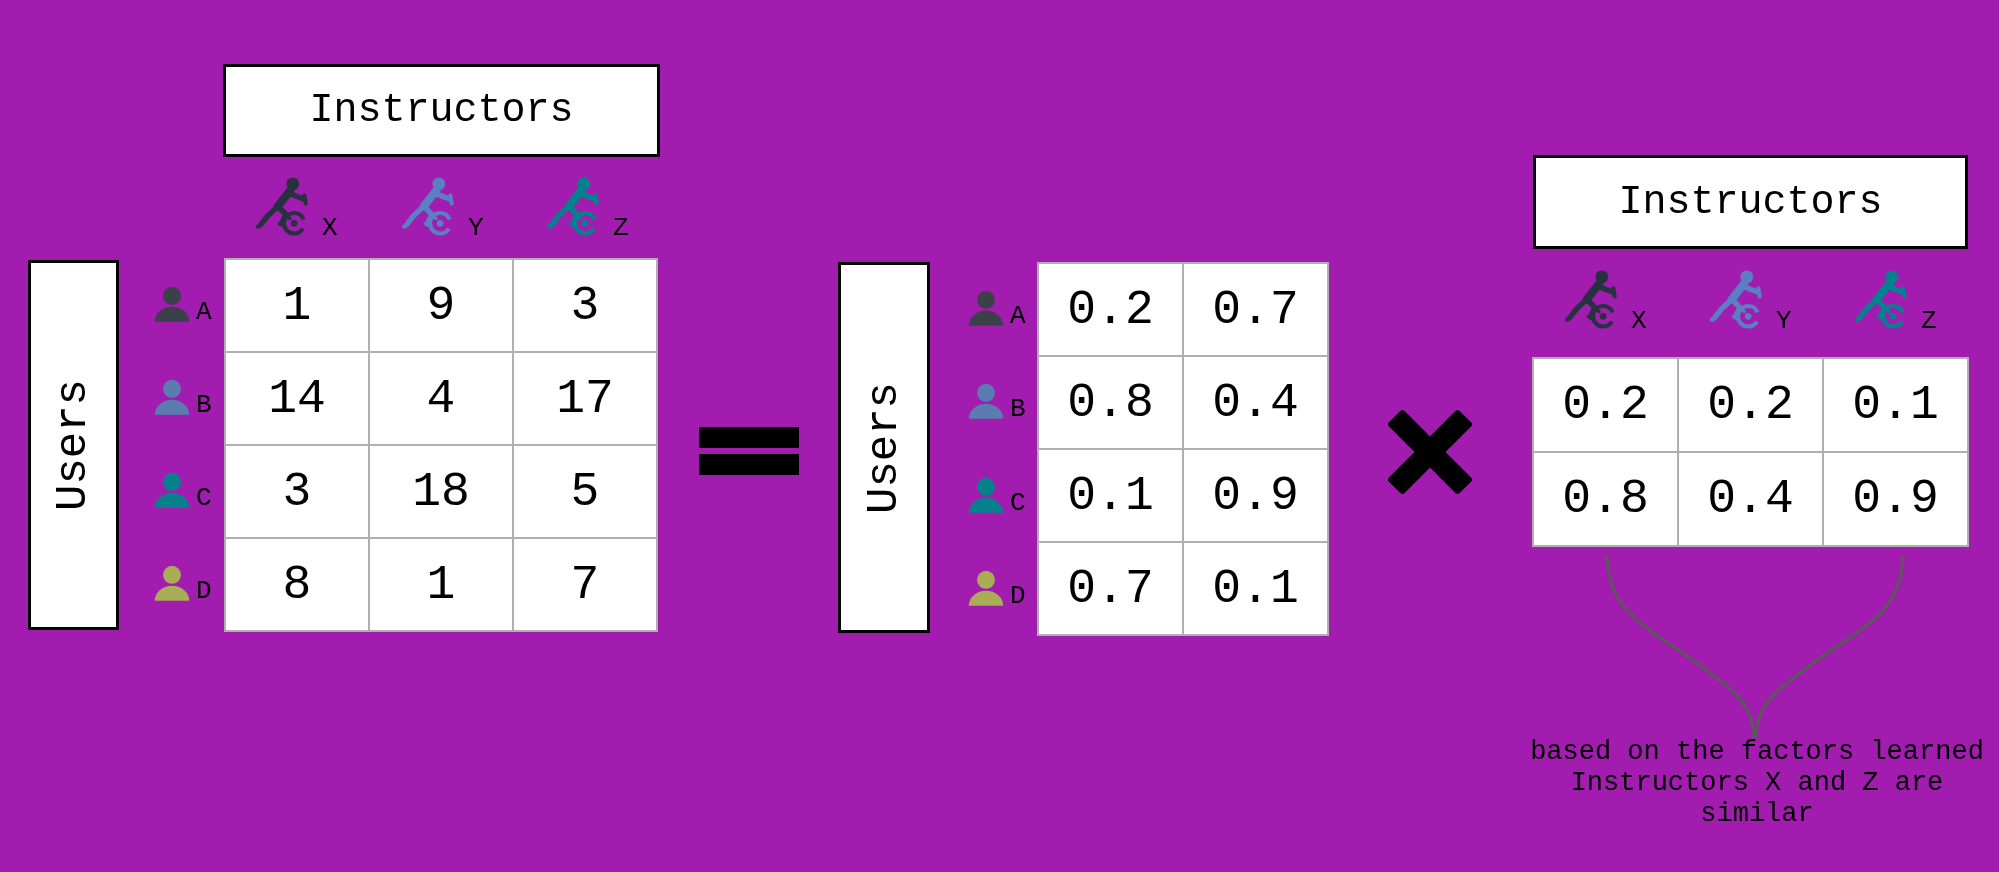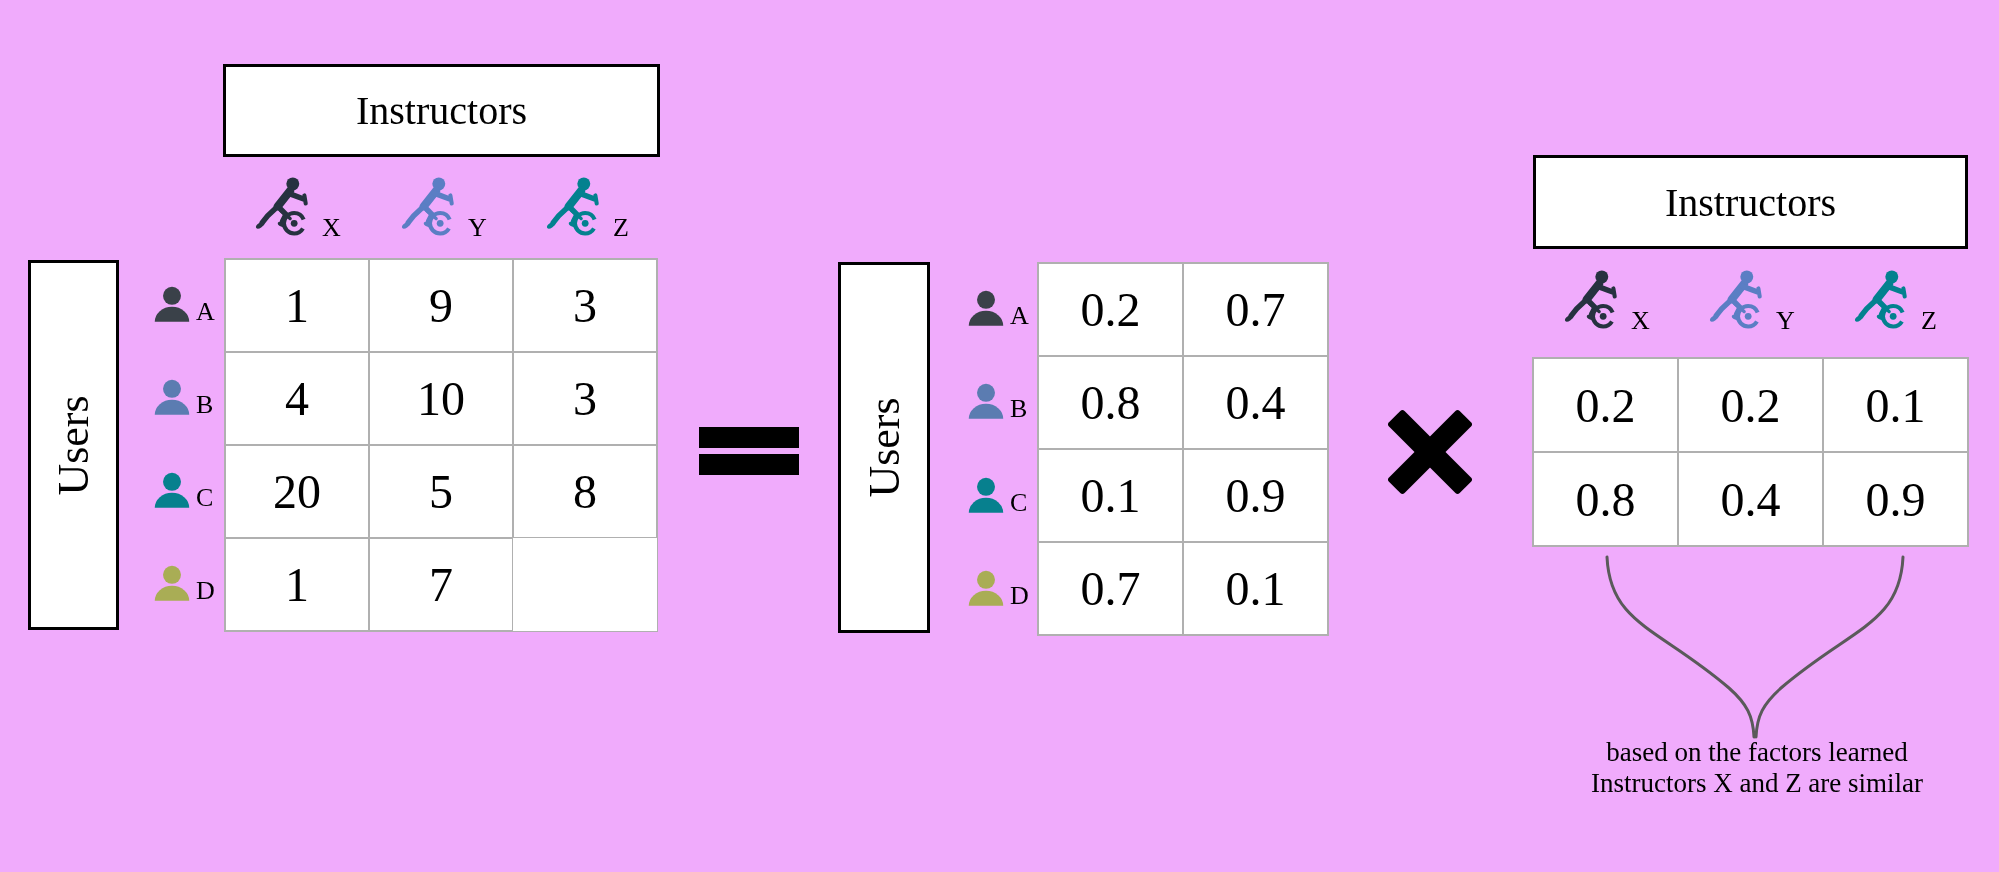--- a/index.html
+++ b/index.html
@@ -1,17 +1,17 @@
 <!DOCTYPE html>
 <html><head>
 <meta charset="utf-8">
 <style>
   html,body{margin:0;padding:0;background:#ffffff;}
-  #canvas{position:relative;width:1999px;height:872px;background:#f0abfc;overflow:hidden;
-          font-family:Liberation Serif, serif;color:#000;}
+  #canvas{position:relative;width:1999px;height:872px;background:#a21caf;overflow:hidden;
+          font-family:Liberation Mono, monospace;color:#000;}
   .abs{position:absolute;}
   
   .frame-box{border:3px solid #000;background:#fff;display:flex;align-items:center;justify-content:center;box-sizing:border-box;}
   .frame-box .ttl{font-size:40px;color:#000;}
   .vbox{border:3px solid #000;background:#fff;display:flex;align-items:center;justify-content:center;box-sizing:border-box;}
   .vbox .vtxt{transform:rotate(-90deg);white-space:nowrap;font-size:44px;color:#000;}
   
   .matrix{display:grid;box-sizing:border-box;border:1px solid #b0b0b0;background:#fff;}
   .cell{border:1px solid #b0b0b0;background:#fff;display:flex;align-items:center;justify-content:center;
         font-size:48px;color:#000;box-sizing:border-box;}
@@ -121,24 +121,25 @@
           <use href="#sym-person"></use>
         </svg>
       </span>
     <span class="lbl">D</span>
   </div>
 
   <div class="abs matrix" style="left:224px;top:258px;grid-template-columns:repeat(3,144px);grid-template-rows:repeat(4,93px);">
     <div class="cell">1</div>
     <div class="cell">9</div>
     <div class="cell">3</div>
+    <div class="cell">14</div>
     <div class="cell">4</div>
-    <div class="cell">10</div>
+    <div class="cell">17</div>
     <div class="cell">3</div>
-    <div class="cell">20</div>
+    <div class="cell">18</div>
     <div class="cell">5</div>
     <div class="cell">8</div>
     <div class="cell">1</div>
     <div class="cell">7</div>
   </div>
 
   <div class="abs" style="left:699px;top:427px;width:100px;height:50px;">
     <div class="eq-bar" style="top:0;"></div>
     <div class="eq-bar" style="top:27px;"></div>
   </div>

